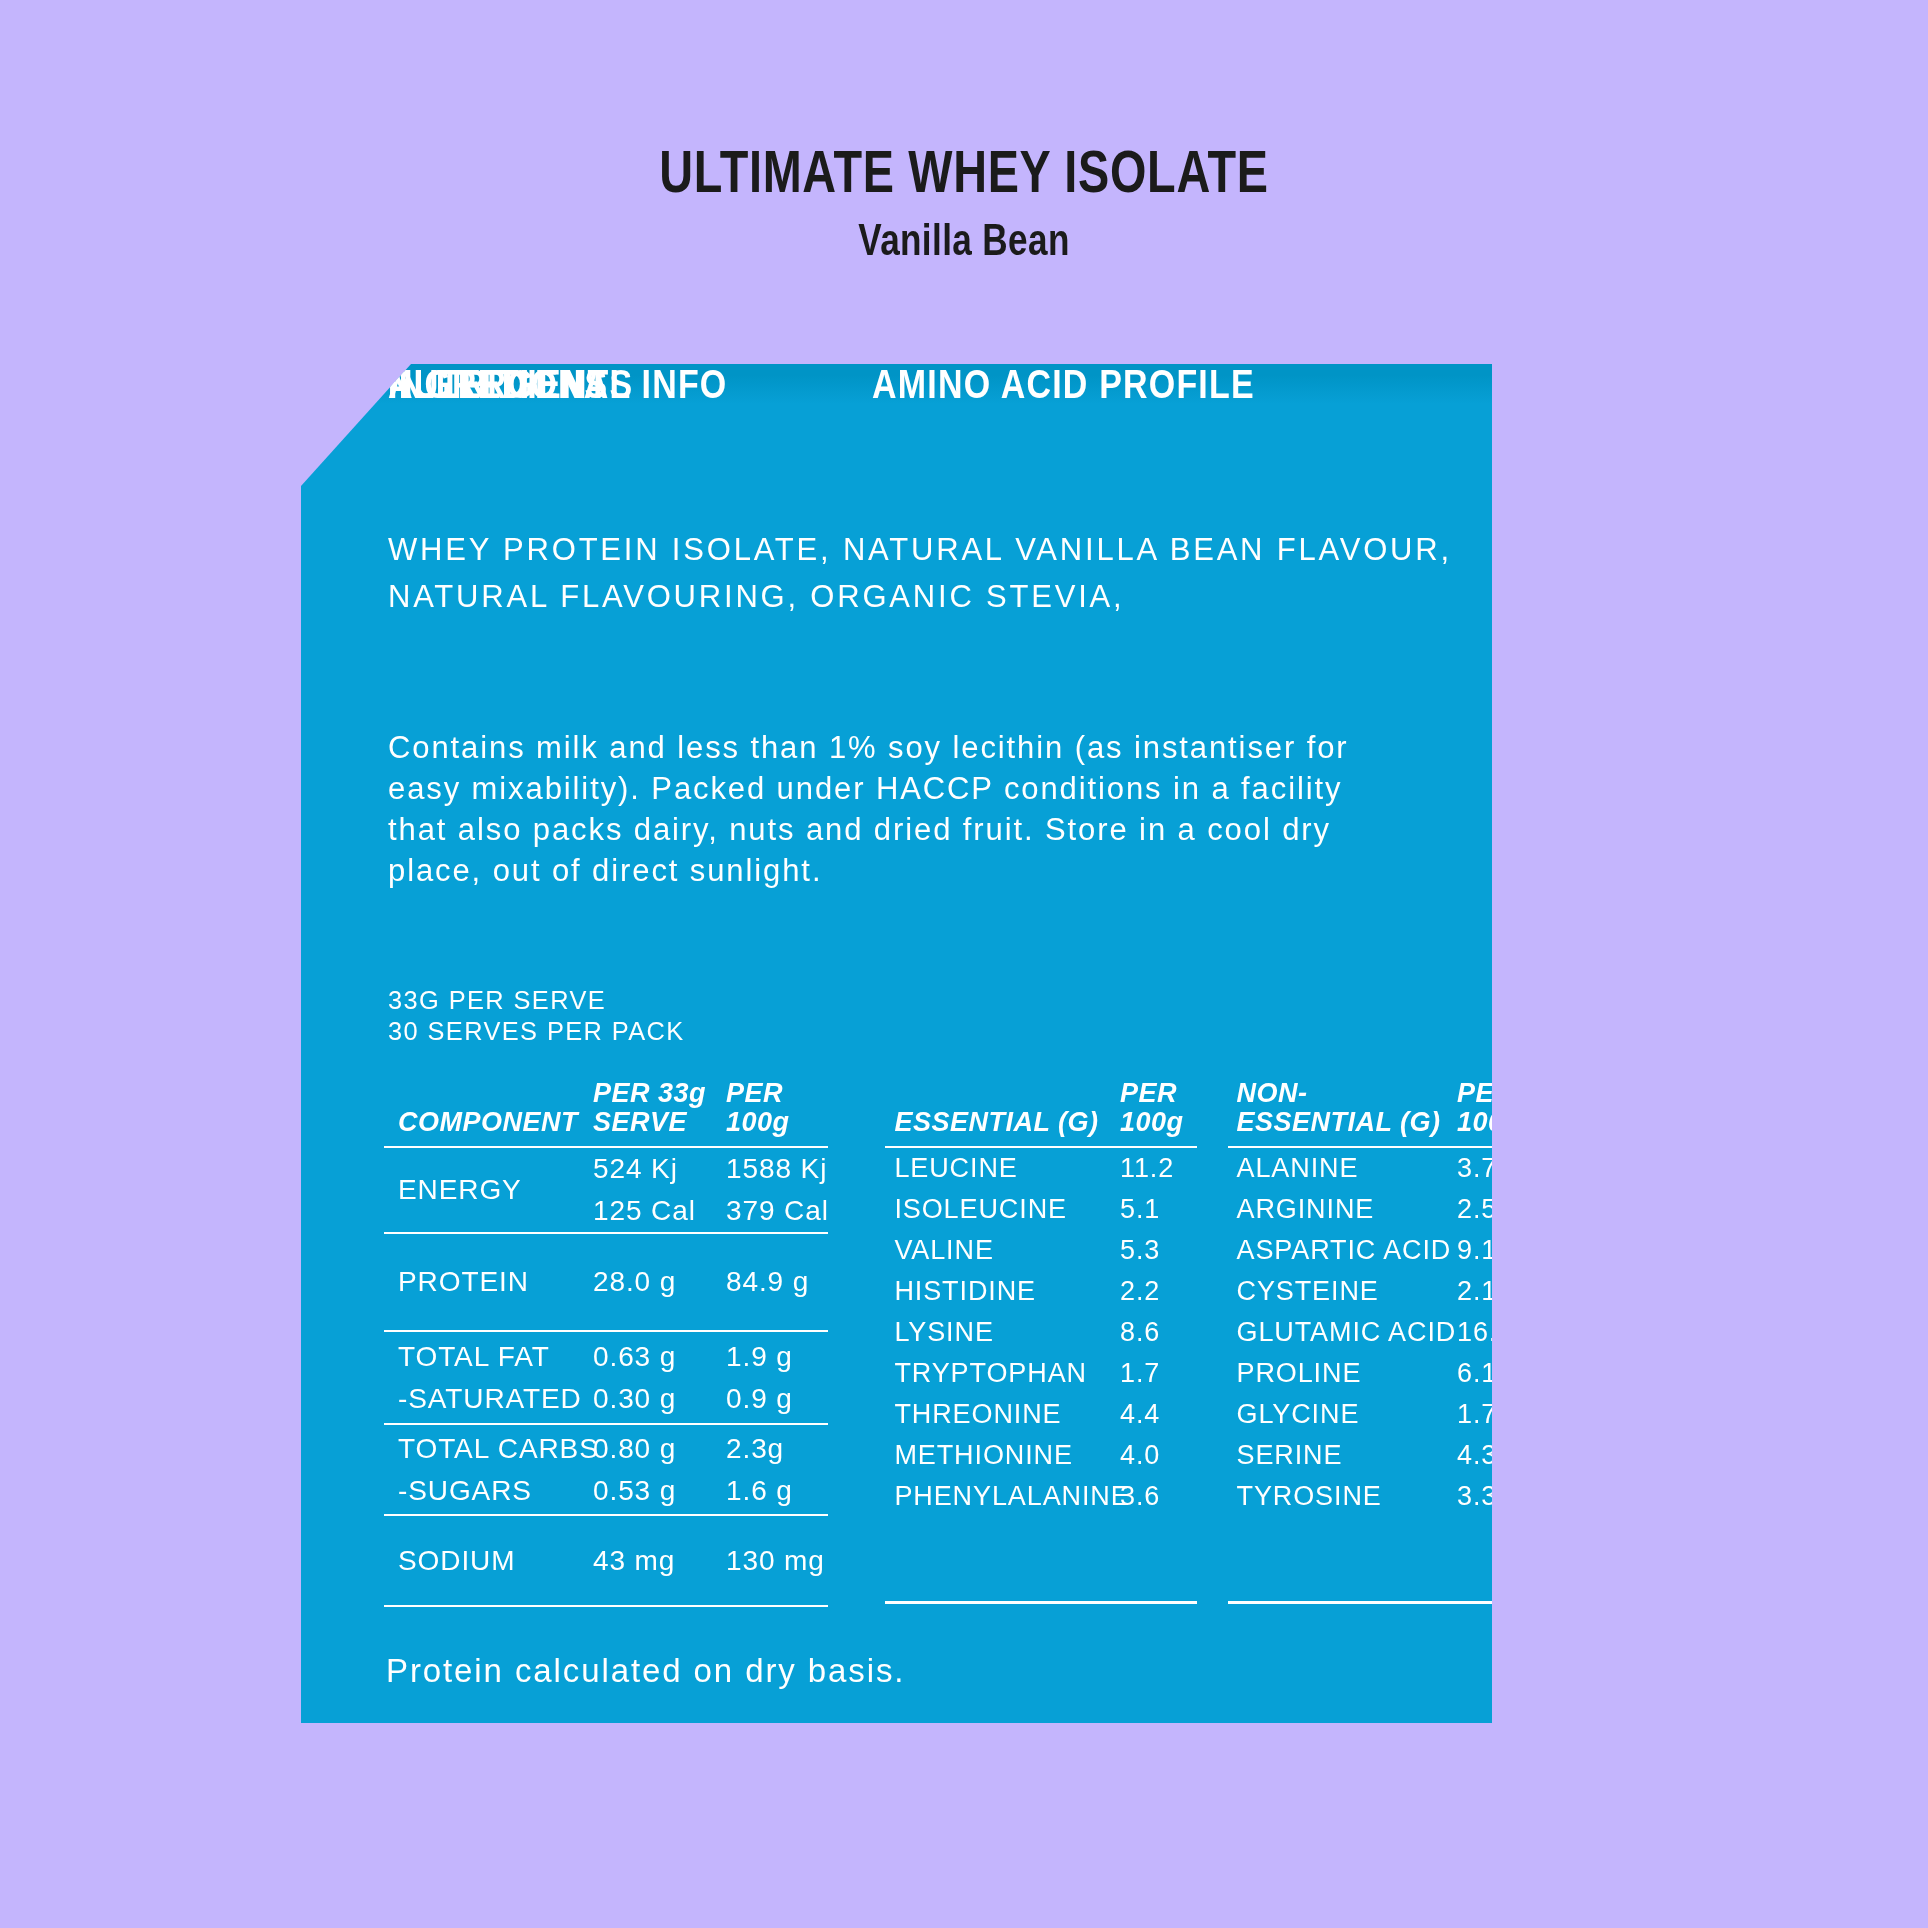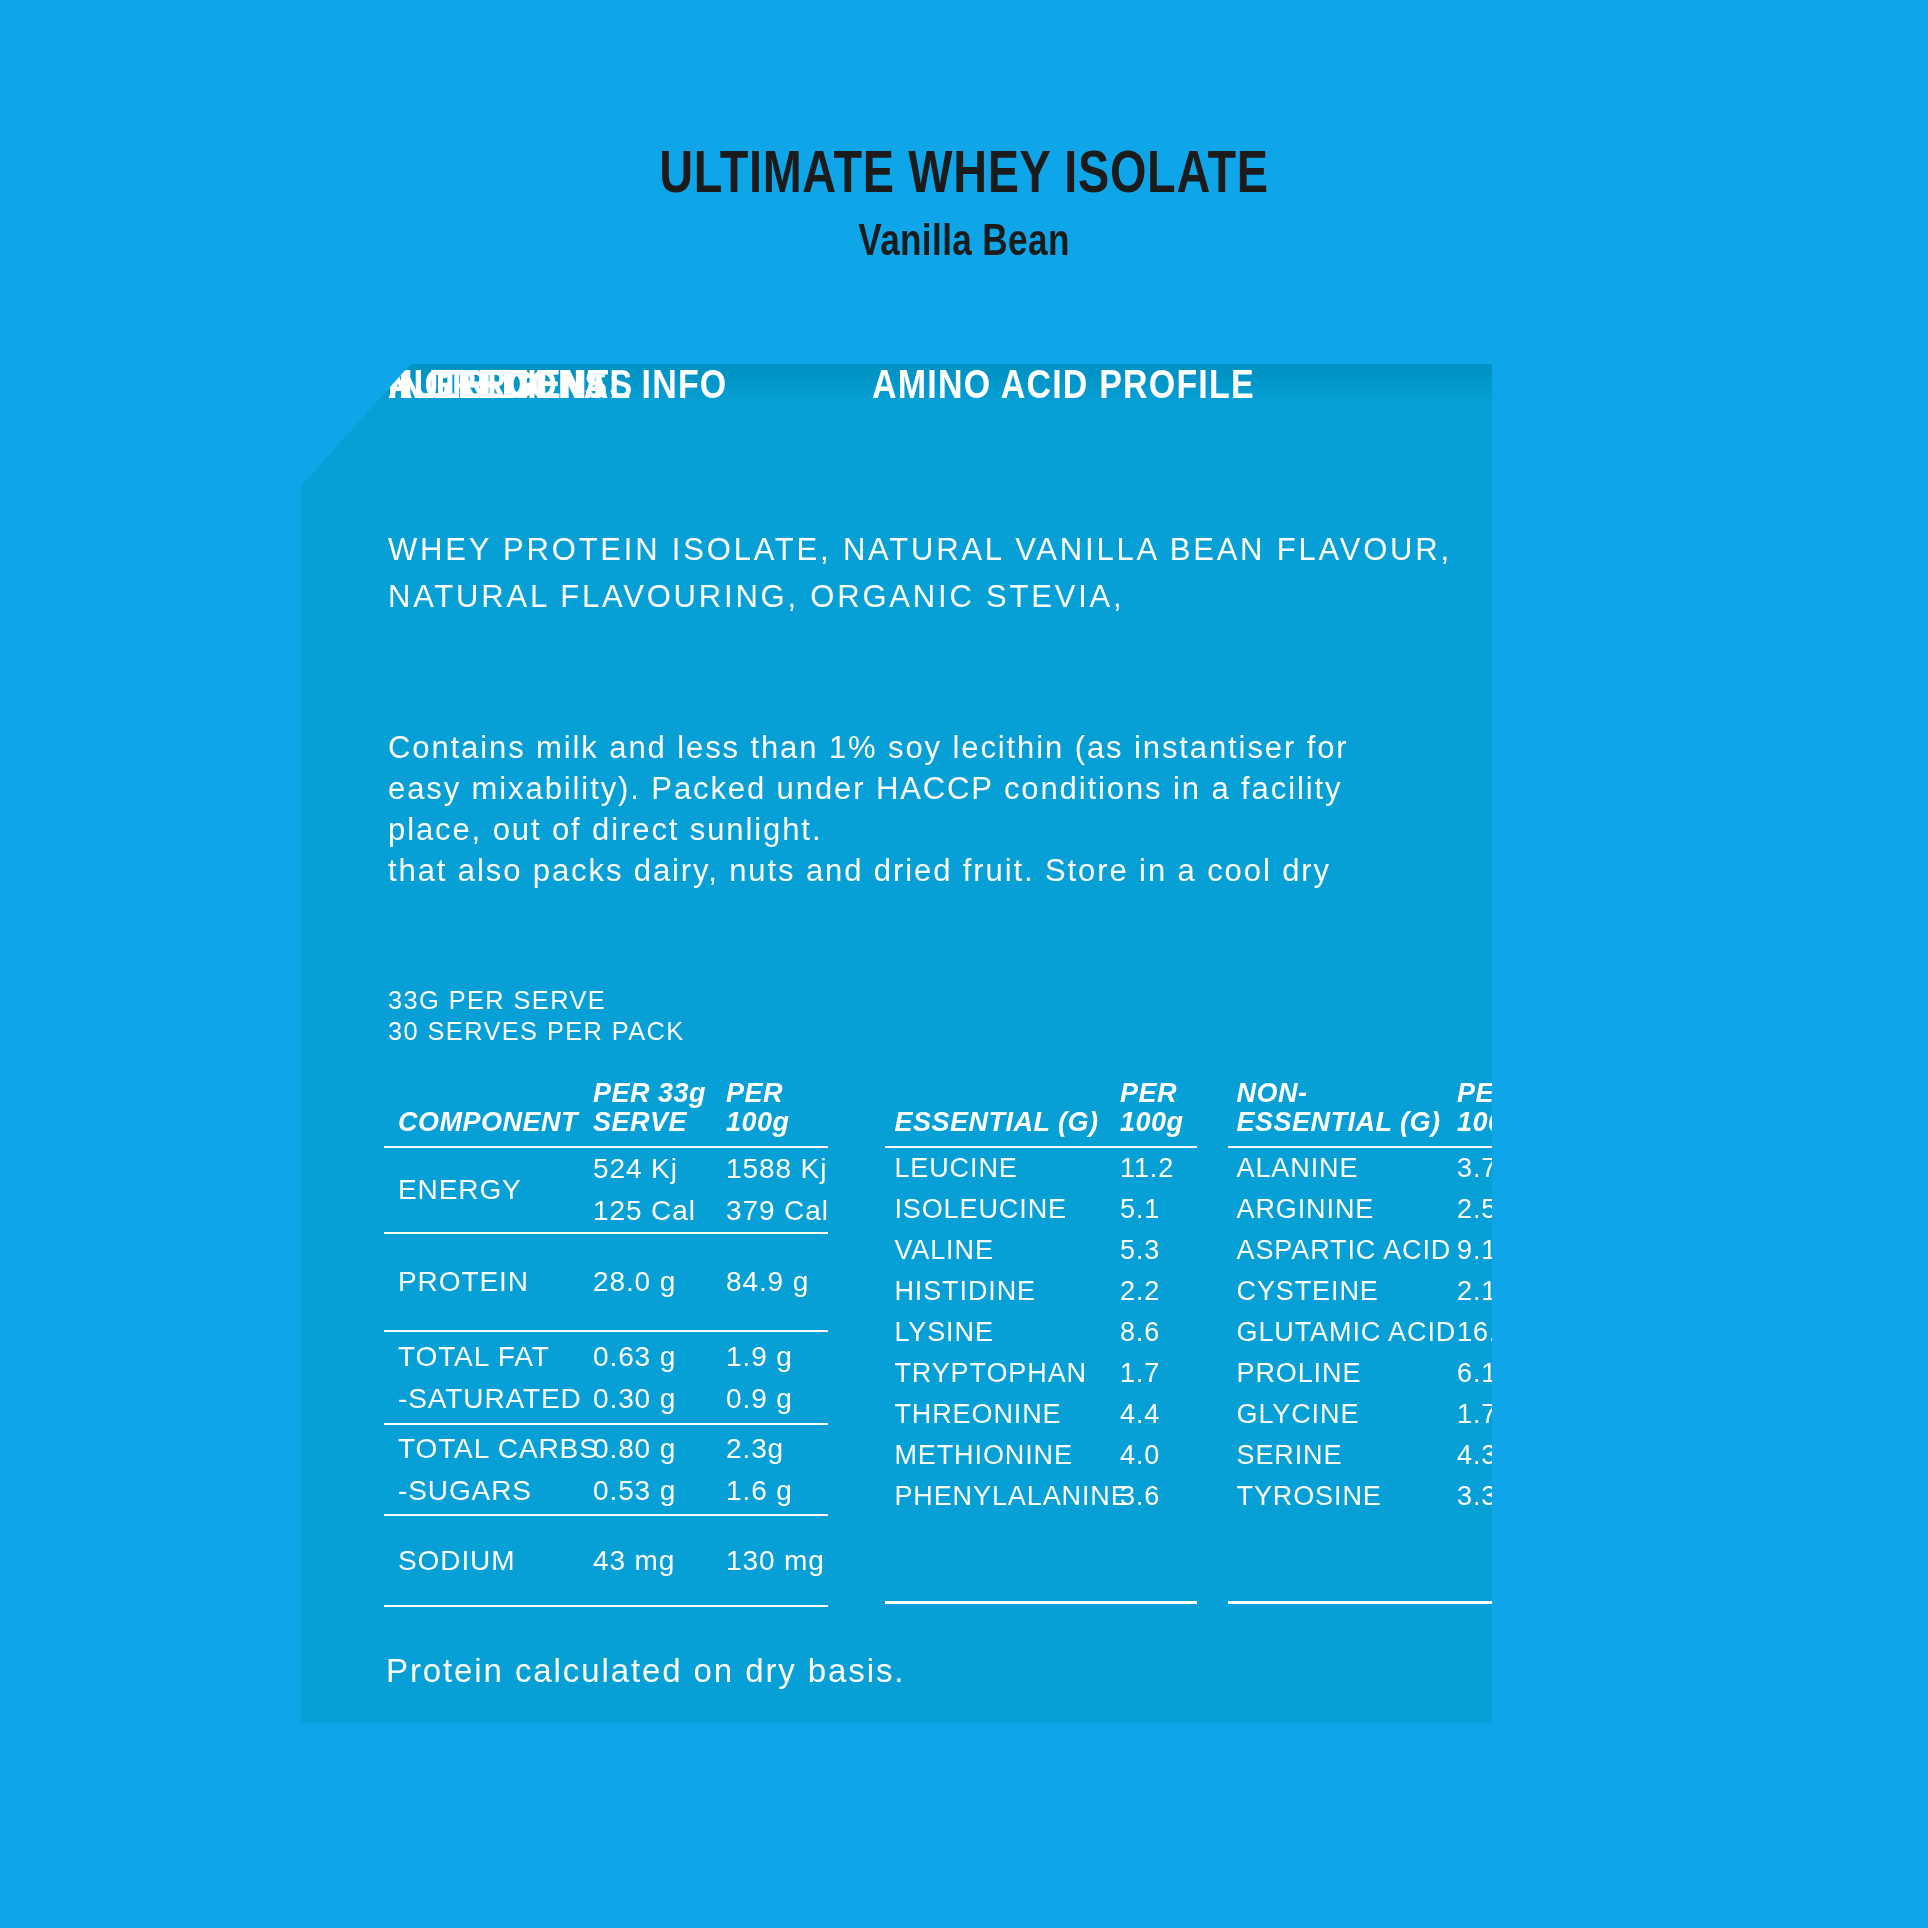--- a/index.html
+++ b/index.html
@@ -1,18 +1,18 @@
 <!DOCTYPE html>
 <html style="font-size:15px"><head>
 <meta charset="utf-8">
 <style>
   html,body{margin:0;padding:0;background:#ffffff;}
   .stage{
     position:relative;width:1928px;height:1928px;overflow:hidden;
-    font-family:"Liberation Sans", sans-serif;background:#0ea5e9;
+    font-family:"Liberation Sans", sans-serif;background:#c4b5fd;
   }
   
   .prod-title{
     position:absolute;left:0;top:139px;width:1928px;text-align:center;
     font-size:60px;font-weight:700;letter-spacing:0.9px;color:#1b1b1b;
     transform:scaleX(.78);transform-origin:center;white-space:nowrap;line-height:1.1;
   }
   .prod-sub{
     position:absolute;left:0;top:215px;width:1928px;text-align:center;
     font-size:45px;font-weight:700;letter-spacing:0.5px;color:#1b1b1b;
@@ -107,22 +107,22 @@
     <div class="sec-head p-head-ing">INGREDIENTS</div>
     <div class="ing-body">
       <div>WHEY PROTEIN ISOLATE, NATURAL VANILLA BEAN FLAVOUR,</div>
       <div>NATURAL FLAVOURING, ORGANIC STEVIA,</div>
     </div>
 
     <div class="sec-head p-head-all">ALLERGENS</div>
     <div class="all-body">
       <div>Contains milk and less than 1% soy lecithin (as instantiser for</div>
       <div>easy mixability). Packed under HACCP conditions in a facility</div>
+      <div>that also packs dairy, nuts and dried fruit. Store in a cool dry</div>
       <div>place, out of direct sunlight.</div>
-      <div>that also packs dairy, nuts and dried fruit. Store in a cool dry</div>
     </div>
 
     <div class="sec-head p-head-nut">NUTRITIONAL INFO</div>
     <div class="sec-head p-head-ami">AMINO ACID PROFILE</div>
 
     <div class="serve-lines">
       <div>33G PER SERVE</div>
       <div>30 SERVES PER PACK</div>
     </div>
 

